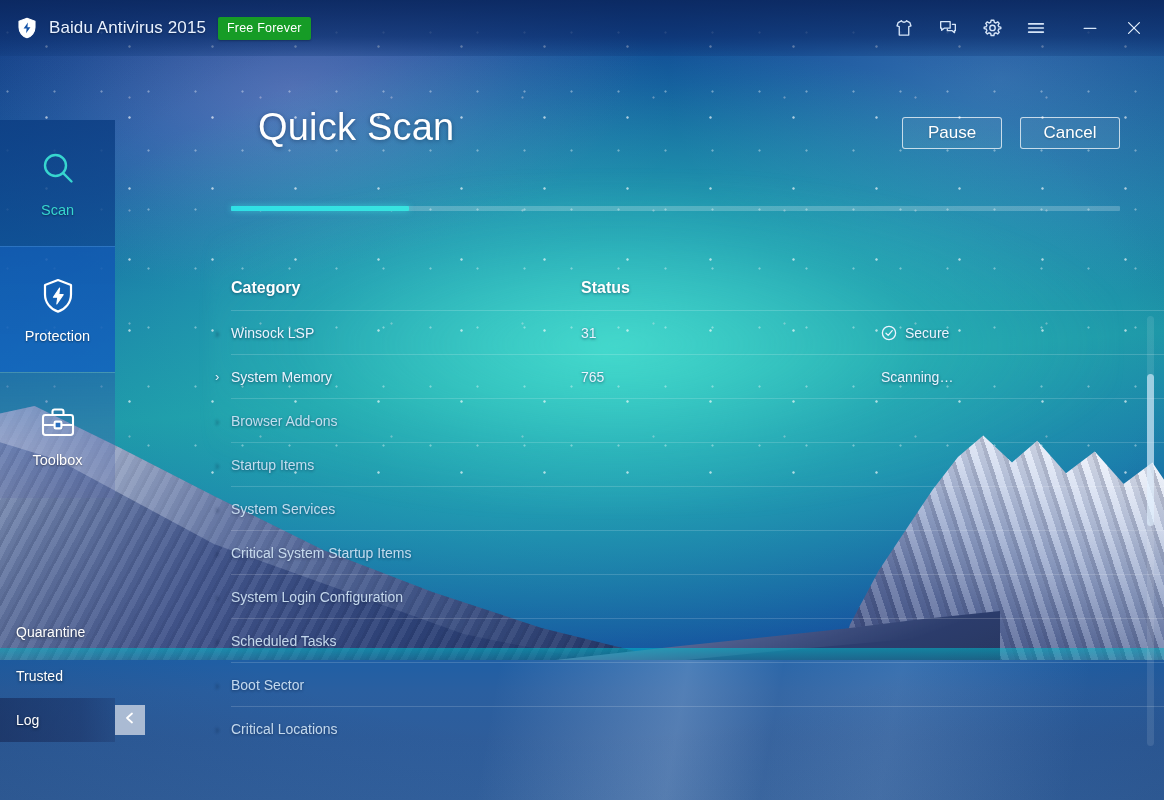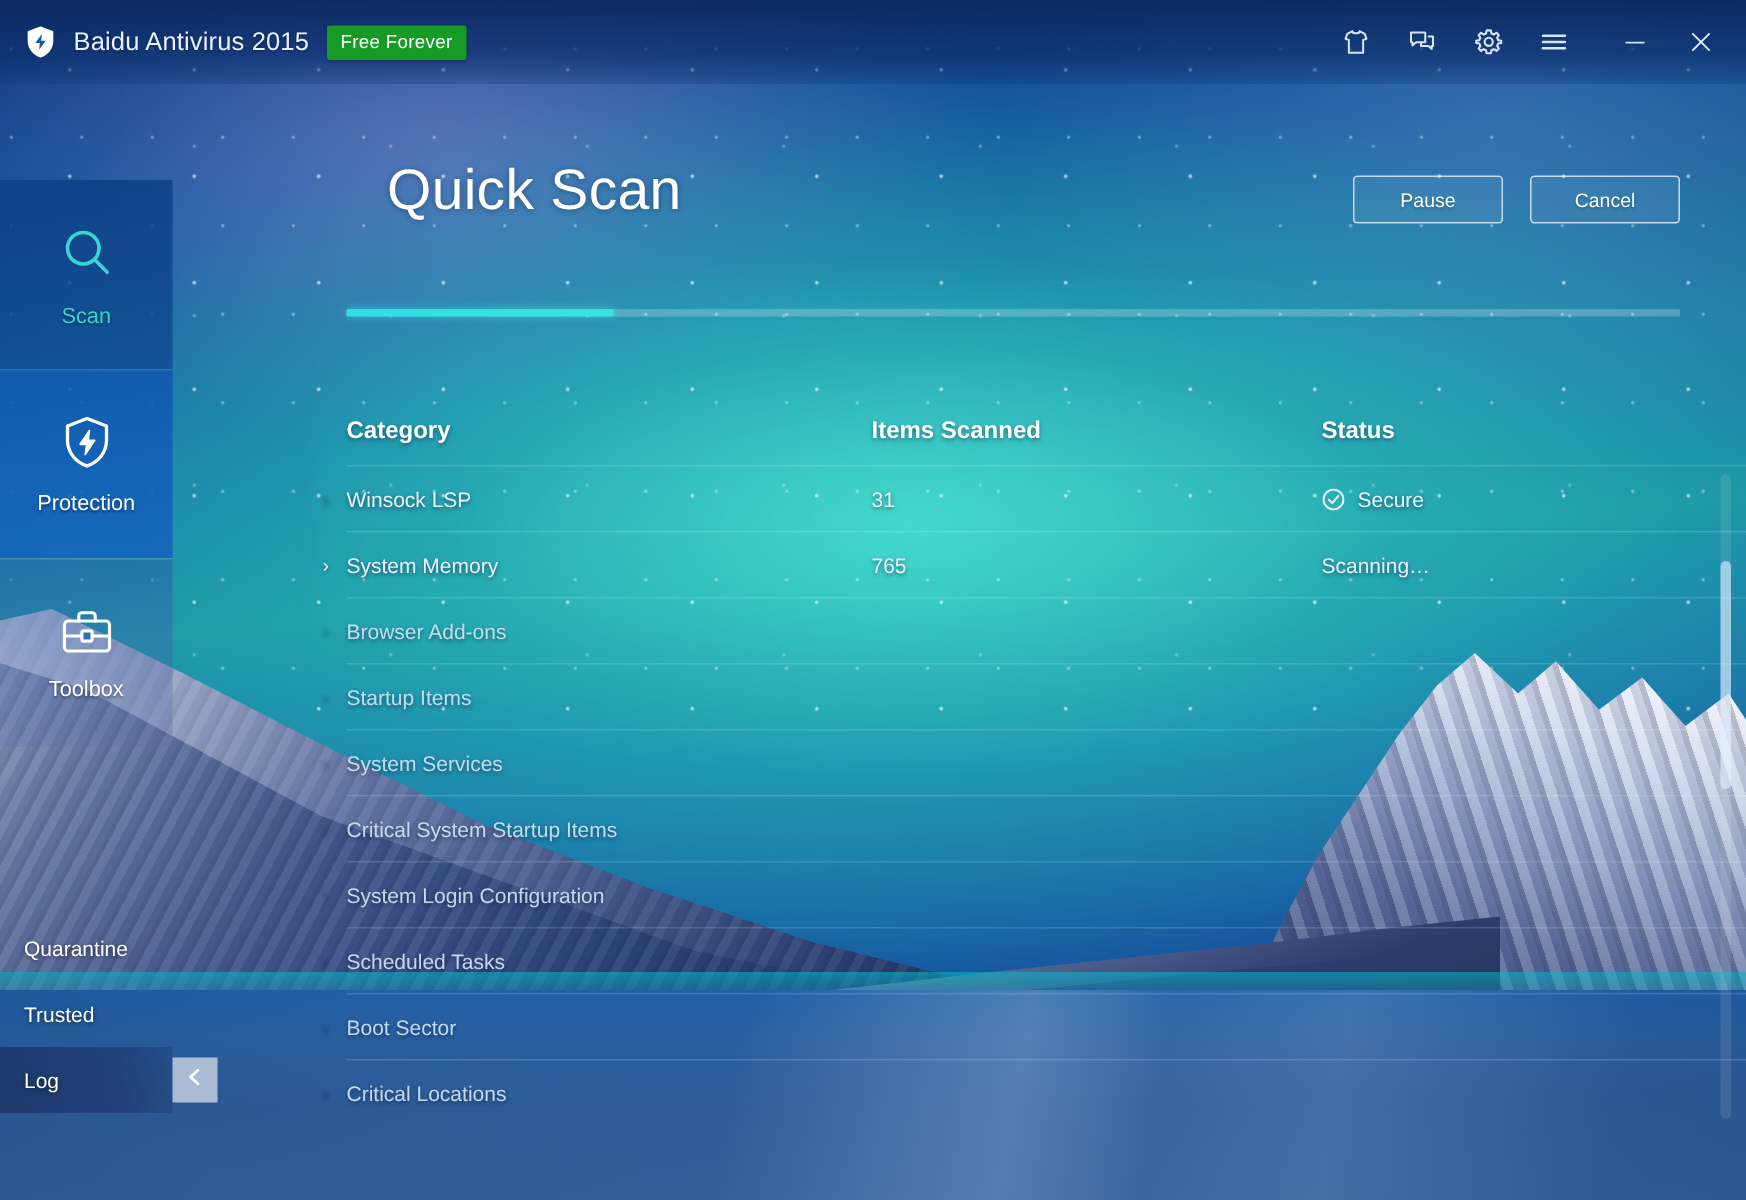--- a/index.html
+++ b/index.html
@@ -215,21 +215,21 @@
     text-shadow: 0 1px 4px rgba(0,20,50,.40);
     margin-left: 27px;
   }
 
   .scan-actions { position: absolute; right: 44px; top: 61px; display: flex; gap: 18px; }
   .btn {
     min-width: 100px; height: 32px;
     border: 1px solid rgba(255,255,255,.72);
     border-radius: 3px;
     background: rgba(255,255,255,.06);
-    color: #ffffff; font-size: 13px;
+    color: #ffffff; font-size: 17px;
     display: flex; align-items: center; justify-content: center;
     cursor: pointer;
     text-shadow: 0 1px 2px rgba(0,0,0,.25);
   }
 
   .scan-meta {
     position: absolute; left: 116px; top: 111px;
     font-size: 13.5px; color: #ffffff;
     text-shadow: 0 1px 3px rgba(0,20,50,.45);
     white-space: nowrap;
@@ -437,21 +437,20 @@
     </div>
 
 
     <div class="progress">
       <div class="progress-fill" id="progress-fill" style="width: 20%;"></div>
     </div>
 
     <div class="tbl">
       <div class="tbl-head">
         <div class="col-cat">Category</div>
-        <div class="col-items">Items Scanned</div>
         <div class="col-status">Status</div>
       </div>
       <div id="table-body">
           <div class="tbl-row">
             <div class="col-cat">
               <span class="expander blank">›</span>
               <span>Winsock LSP</span>
             </div>
             <div class="col-items">31</div>
             <div class="col-status">

